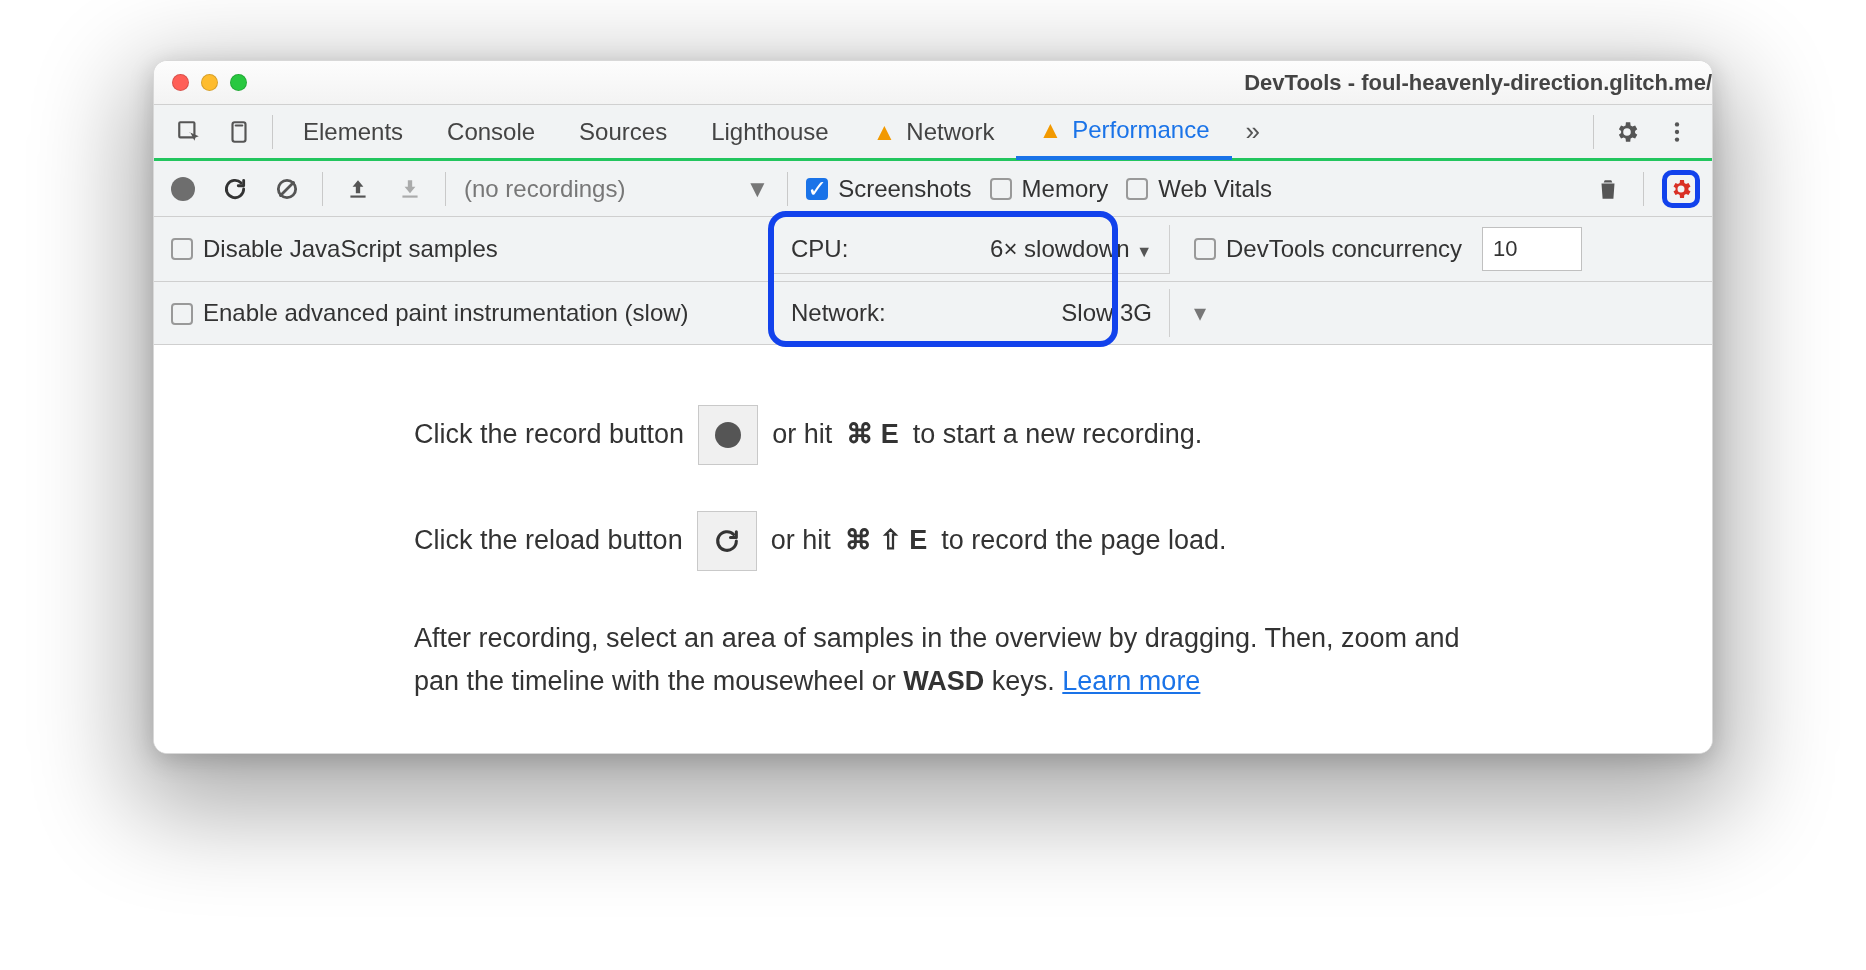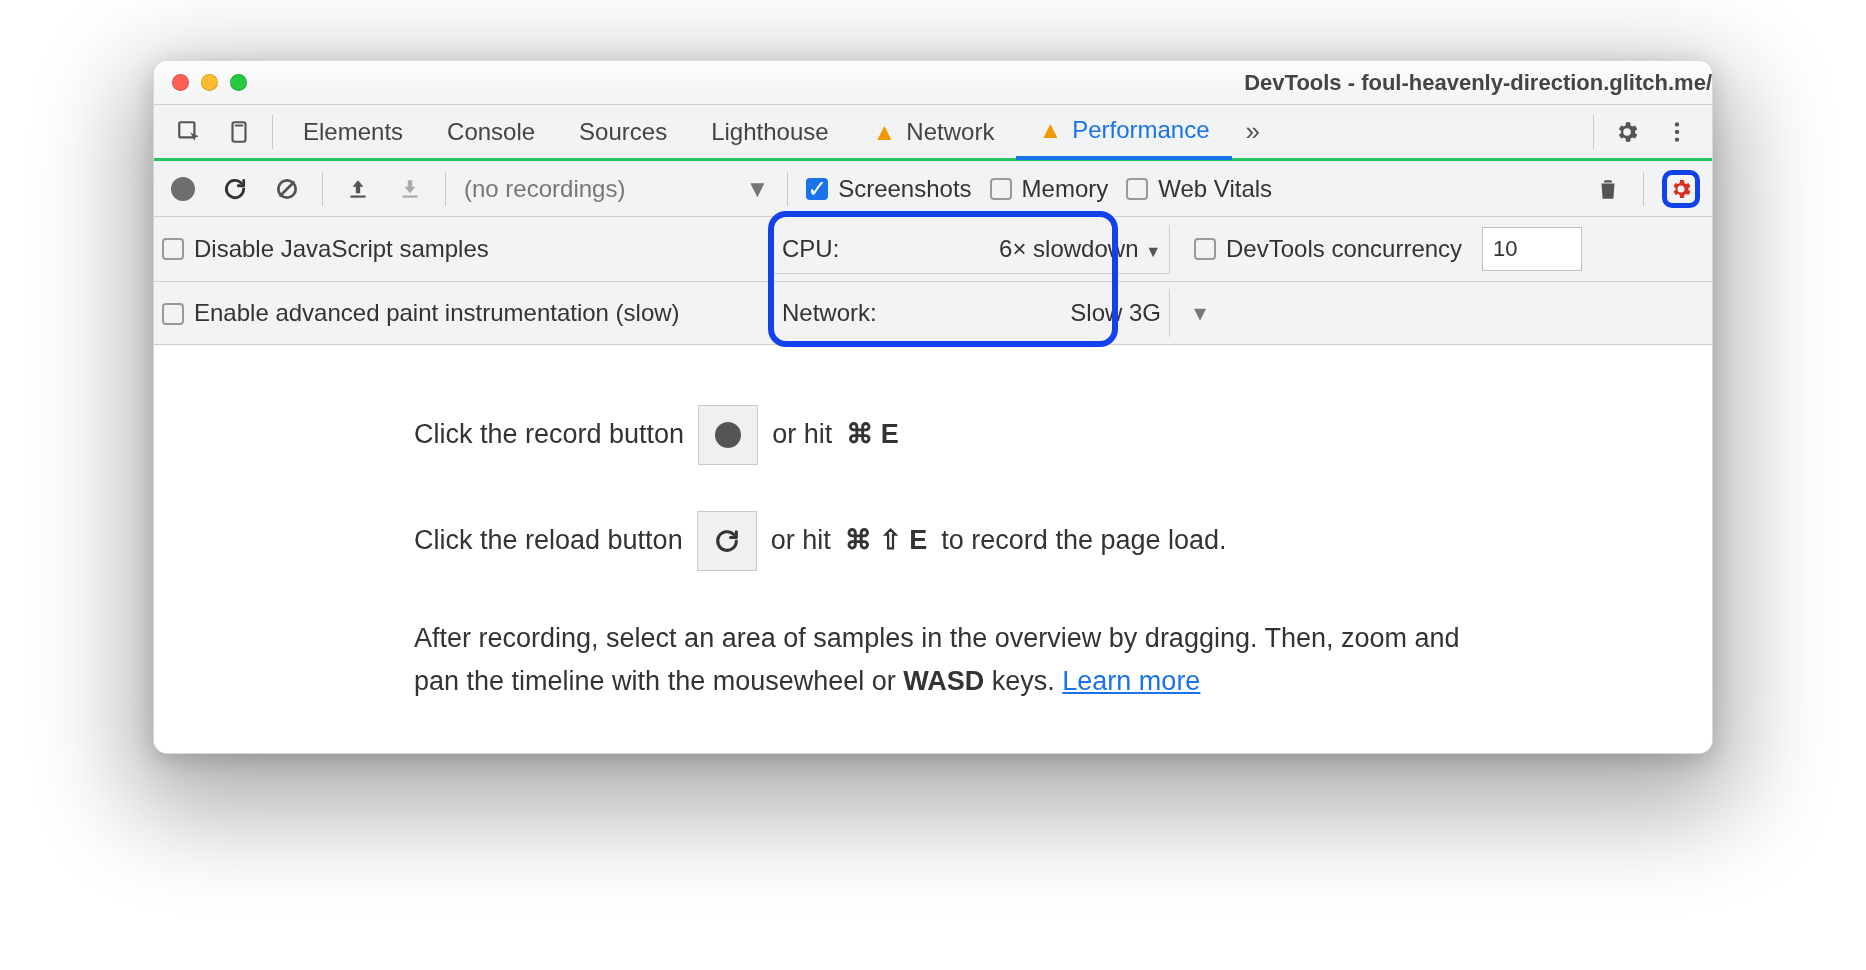--- a/index.html
+++ b/index.html
@@ -36,21 +36,21 @@
   .chk { display:flex; align-items:center; gap:10px; }
   .box { width:22px; height:22px; border:2px solid #999; border-radius:4px; display:flex; align-items:center; justify-content:center; }
   .box.checked { background:#1a73e8; border-color:#1a73e8; color:#fff; }
 
   .gear-outline { width:38px; height:38px; border:5px solid #1242ec; border-radius:10px; display:flex; align-items:center; justify-content:center; color:#d93025; }
 
   
   .settings { background:#f1f3f4; border-bottom:1px solid #cfcfcf; font-size:24px; color:#333; }
   .srow { display:flex; align-items:center; min-height:62px; }
   .cell { display:flex; align-items:center; gap:14px; }
-  .cell.pad { padding:10px 8px;align-items:center; }
+  .cell.pad { padding:10px 17px;align-items:center; }
   .cell.left { width:620px; border-right:1px solid #cfcfcf; }
   .cell.mid  { width:396px; border-right:1px solid #cfcfcf; justify-content:space-between; }
   .cell.right { flex:1; padding-left:60px; gap:20px; }
   .hcinput { width:100px; height:44px; border:1px solid #c0c0c0; background:#fff; padding:0 10px; font-size:22px; color:#333; }
   .select-text { color:#333; }
   .tri { font-size:16px; color:#555; }
 
   .hl-box { position:absolute; border:6px solid #1242ec; border-radius:18px; pointer-events:none; }
   .mid-wrap { position:relative; width:360px; }
 
@@ -236,20 +236,21 @@
     </div>
 
     <div class="content">
       <div class="crow">
         <span>Click the record button</span>
         <span class="pill">
             <span class="rec-dot"></span>
           </span>
         <span>or hit</span>
         <span class="kbd"><b>⌘ E</b></span>
+        <span>to start a new recording.</span>
       </div>
       <div class="crow">
         <span>Click the reload button</span>
         <span class="pill">
           <svg viewBox="0 0 24 24" width="28" height="28" class="svg-stroke" style="stroke:#333;stroke-width:2.6">
               <path d="M20 12a8 8 0 1 1-2.3-5.6"></path>
               <path d="M20 4v5h-5"></path>
             </svg>
         </span>
         <span>or hit</span>

